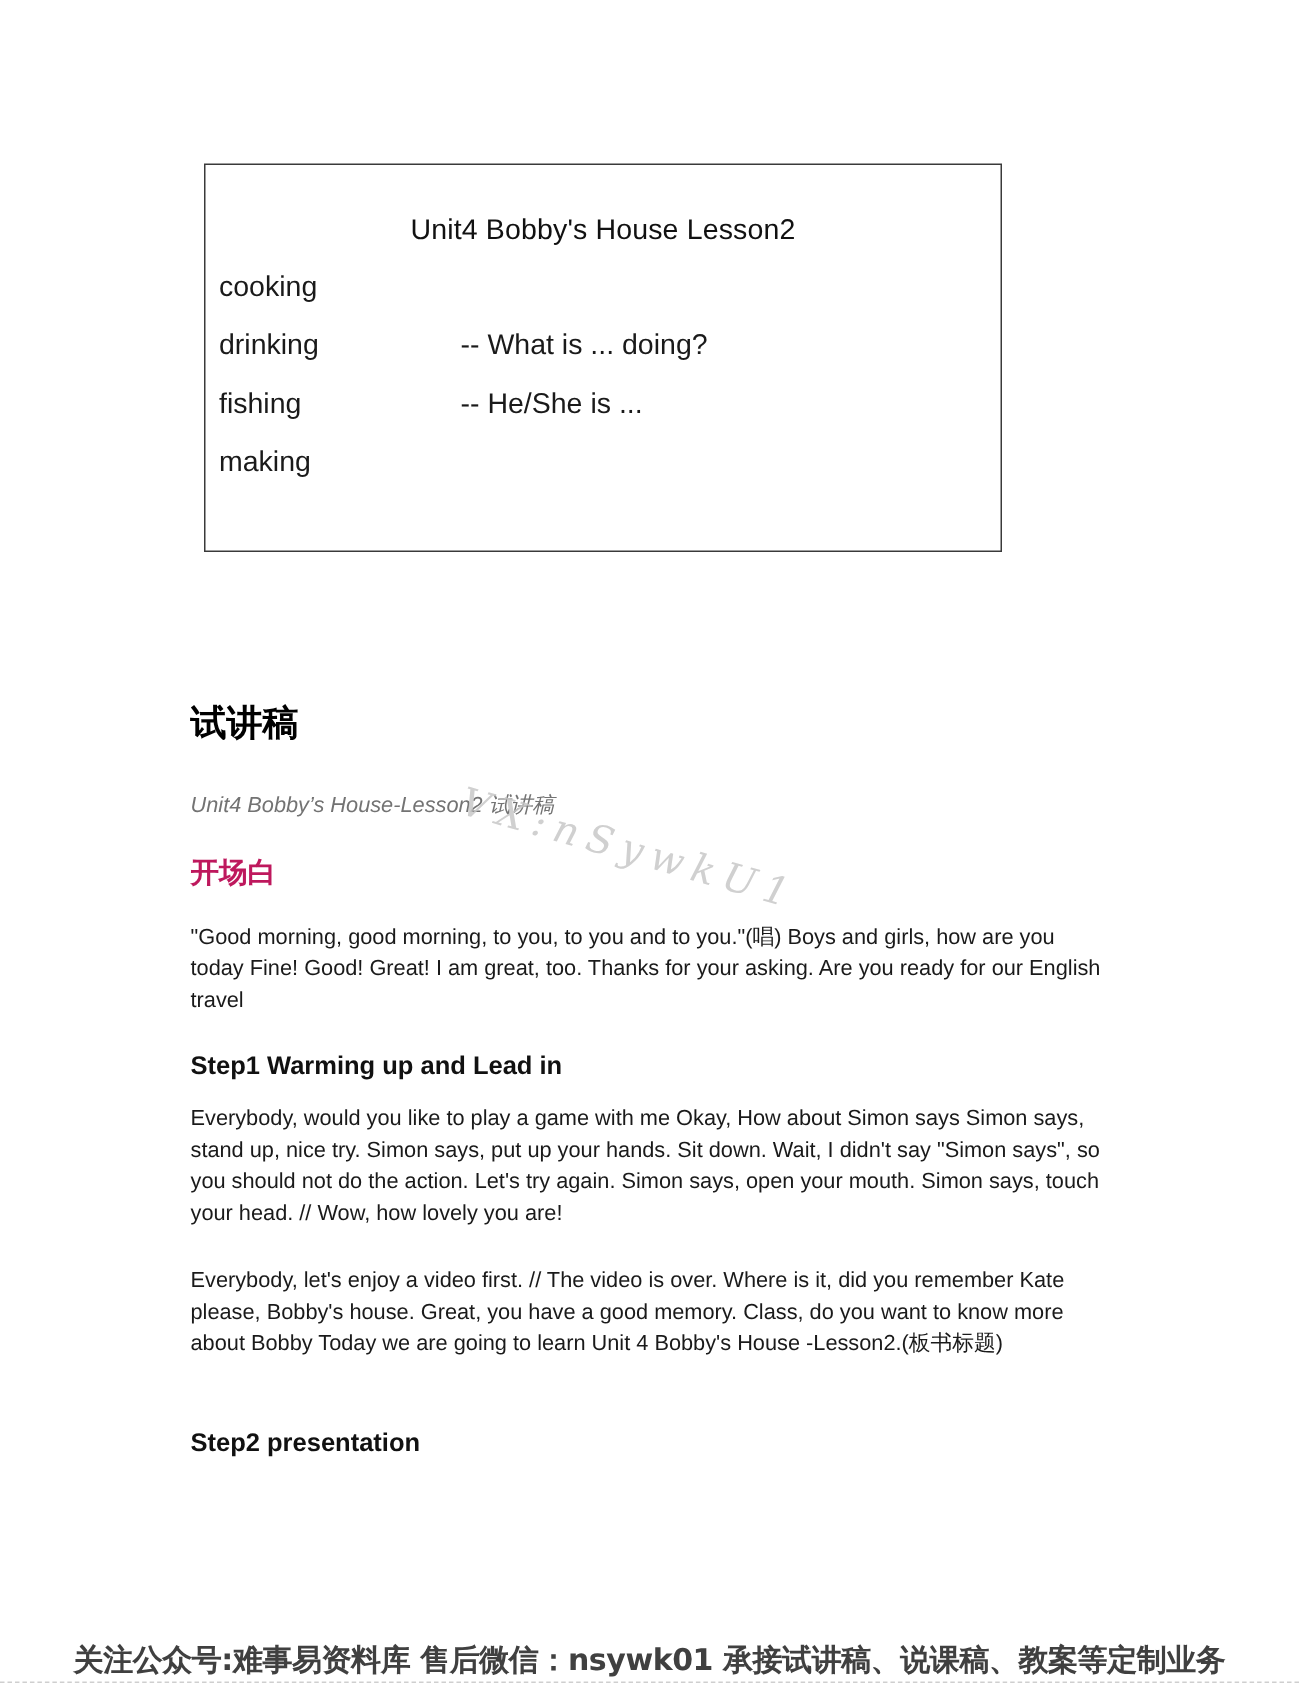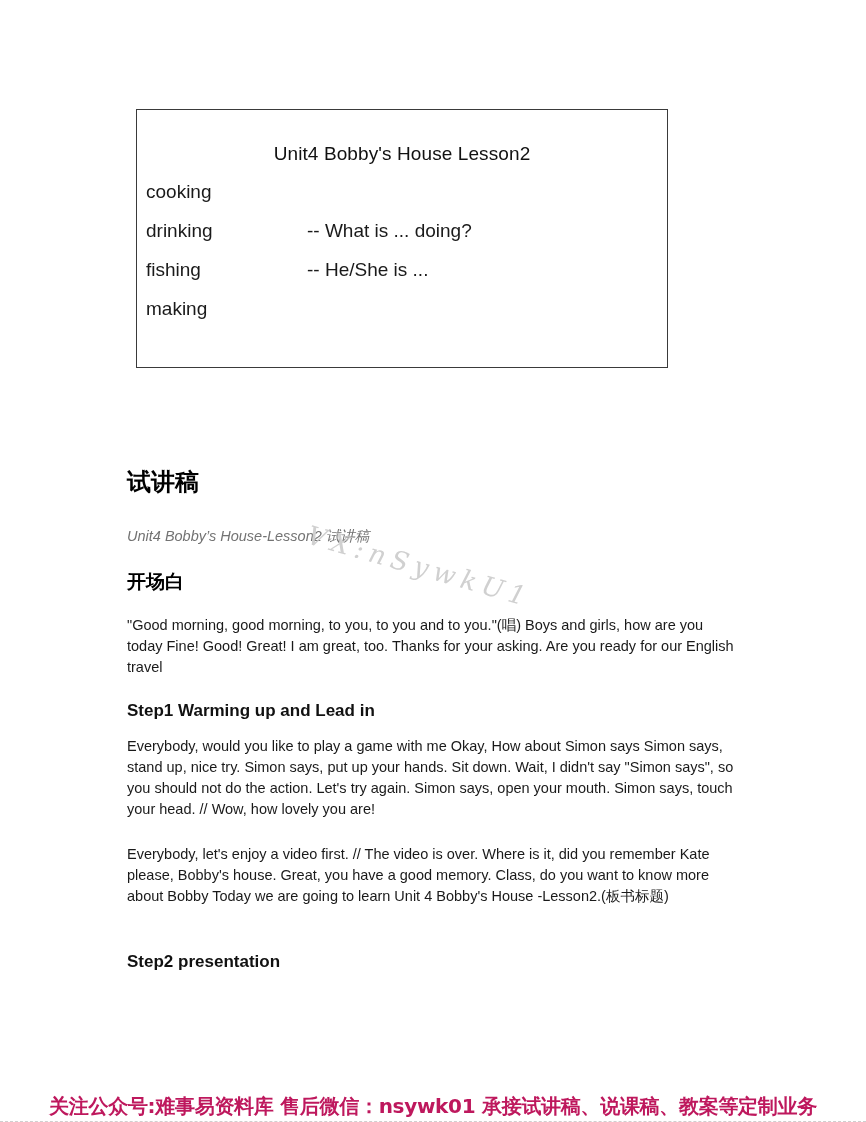--- a/index.html
+++ b/index.html
@@ -66,21 +66,21 @@
       font-size: 14.5px;
       color: #737373;
       font-style: italic;
     }
     .h2 {
       position: absolute;
       left: 127px;
       top: 569px;
       font-size: 19px;
       font-weight: bold;
-      color: #000000;
+      color: #be185d;
       font-family: "DejaVu Sans", sans-serif;
     }
     .para {
       position: absolute;
       left: 127px;
       width: 615px;
       font-size: 14.5px;
       line-height: 21px;
       color: #1a1a1a;
     }
@@ -107,21 +107,21 @@
     }
     .footer {
       position: absolute;
       left: 0;
       right: 0;
       top: 1093px;
       height: 29px;
       text-align: center;
       font-size: 20px;
       font-weight: bold;
-      color: #be185d;
+      color: #404040;
       font-family: "DejaVu Sans", sans-serif;
       white-space: nowrap;
       letter-spacing: -0.3px;
       border-bottom: 1px dashed #cfcfcf;
       box-sizing: border-box;
     }
   </style>
 </head>
 <body>
 

